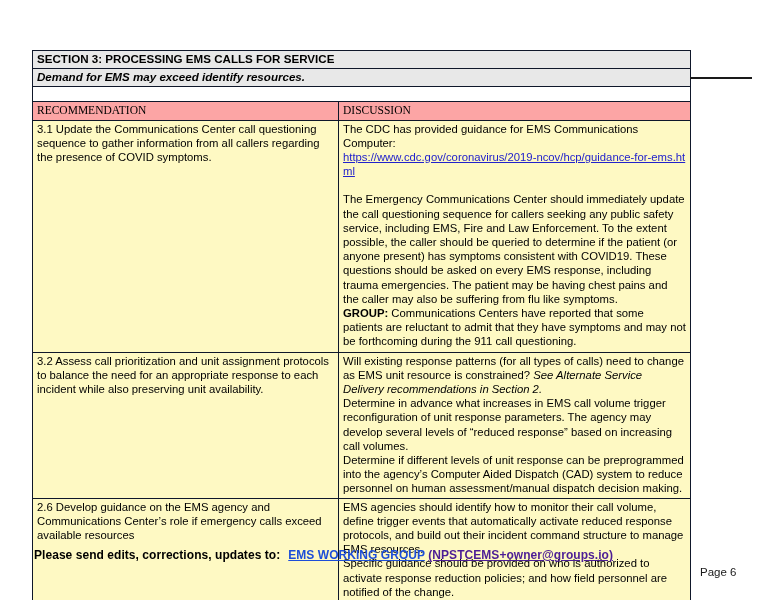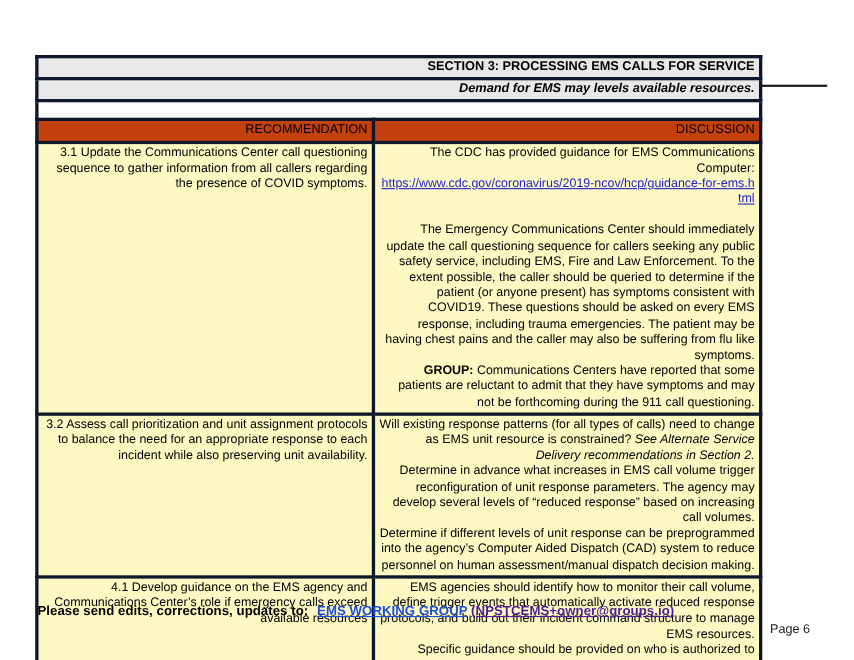--- a/index.html
+++ b/index.html
@@ -30,24 +30,23 @@
     position: absolute;
     left: 32px;
     top: 50px;
     width: 658px;
     border-collapse: collapse;
     table-layout: fixed;
     font-size: 11.3px;
     line-height: 14.2px;
   }
   #doc-table td {
-    border: 3px solid #0f172a;
+    border: 1px solid #0f172a;
     vertical-align: top;
     padding: 1px 4px 2px 4px;
-    text-align: right;
   }
   col.col-rec  { width: 306px; }
   col.col-disc { width: 352px; }
 
   
   td.banner {
     background: #e8e8e8;
     font-weight: bold;
     font-size: 11.6px;
     padding-top: 2px;
@@ -60,24 +59,25 @@
     font-size: 11.6px;
     padding-top: 2px;
     padding-bottom: 3px;
   }
   td.spacer {
     height: 11px;
     background: #ffffff;
     padding: 0;
   }
   td.colhead {
-    background: #c2410c;
+    background: #fca5a5;
     font-size: 11.5px;
     padding-top: 2px;
     padding-bottom: 3px;
+    font-family: Liberation Serif, serif;
   }
 
   
   td.cell {
     background: #fef9c3;
   }
   .cell p {
     margin: 0;
   }
   .cell p.gap-before {
@@ -150,21 +150,21 @@
       <col class="col-rec">
       <col class="col-disc">
     </colgroup>
     <tbody>
 
       <tr>
         <td class="banner" colspan="2">SECTION 3: PROCESSING EMS CALLS FOR SERVICE</td>
       </tr>
 
       <tr>
-        <td class="banner-sub" colspan="2">Demand for EMS may levels available resources.</td>
+        <td class="banner-sub" colspan="2">Demand for EMS may exceed identify resources.</td>
       </tr>
 
       <tr>
         <td class="spacer" colspan="2"></td>
       </tr>
 
       <tr>
         <td class="colhead">RECOMMENDATION</td>
         <td class="colhead">DISCUSSION</td>
       </tr>
@@ -187,21 +187,21 @@
         </td>
         <td class="cell">
           <p><span>Will existing response patterns (for all types of calls) need to change as EMS unit resource is constrained? </span><span class="ital">See Alternate Service Delivery recommendations in Section 2.</span></p>
           <p>Determine in advance what increases in EMS call volume trigger reconfiguration of unit response parameters. The agency may develop several levels of “reduced response” based on increasing call volumes.</p>
           <p>Determine if different levels of unit response can be preprogrammed into the agency’s Computer Aided Dispatch (CAD) system to reduce personnel on human assessment/manual dispatch decision making.</p>
         </td>
       </tr>
 
       <tr class="r-33">
         <td class="cell">
-          <p>4.1 Develop guidance on the EMS agency and Communications Center’s role if emergency calls exceed available resources</p>
+          <p>2.6 Develop guidance on the EMS agency and Communications Center’s role if emergency calls exceed available resources</p>
         </td>
         <td class="cell">
           <p>EMS agencies should identify how to monitor their call volume, define trigger events that automatically activate reduced response protocols, and build out their incident command structure to manage EMS resources.</p>
           <p>Specific guidance should be provided on who is authorized to activate response reduction policies; and how field personnel are notified of the change.</p>
         </td>
       </tr>
 
     </tbody>
   </table>
 

